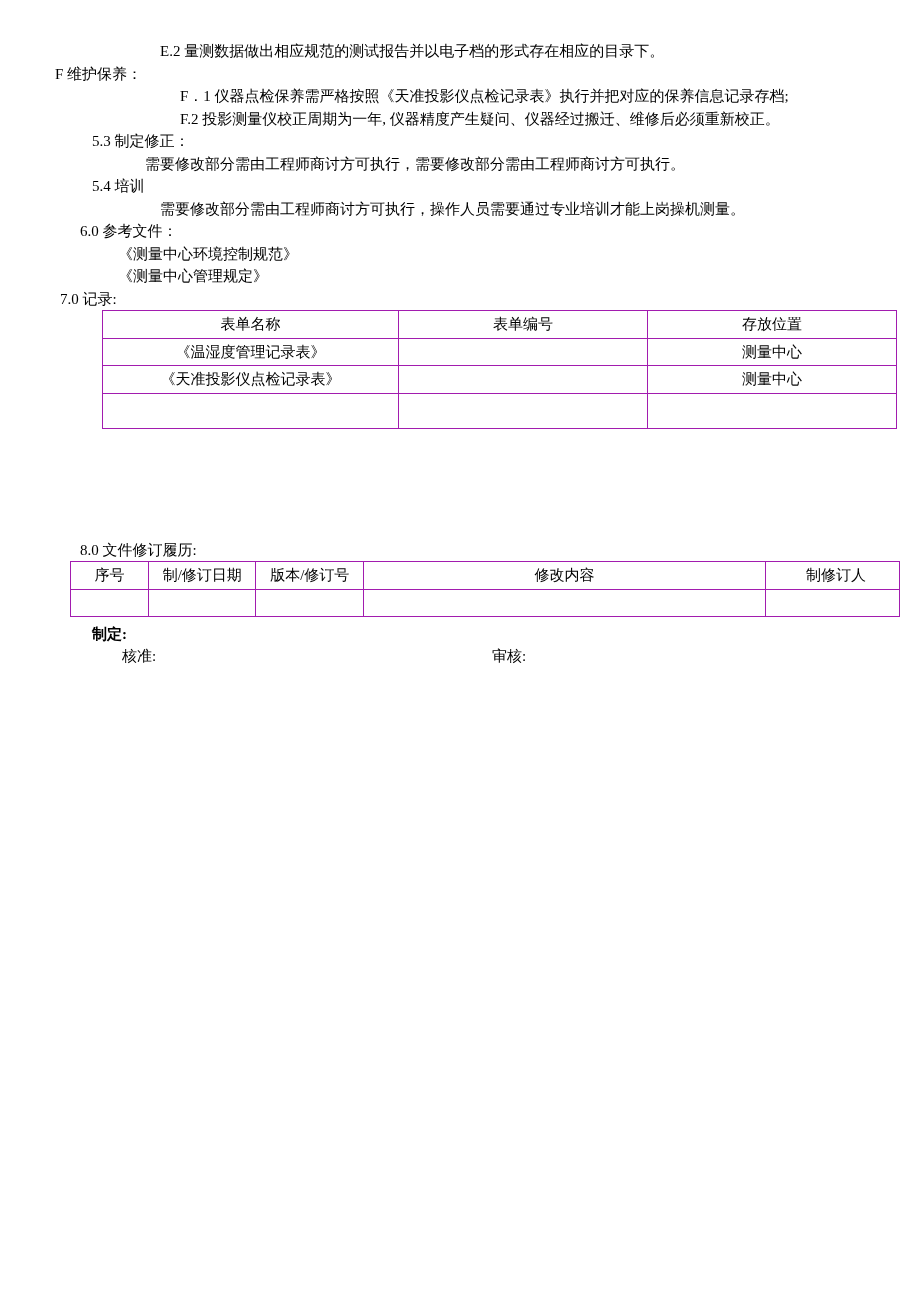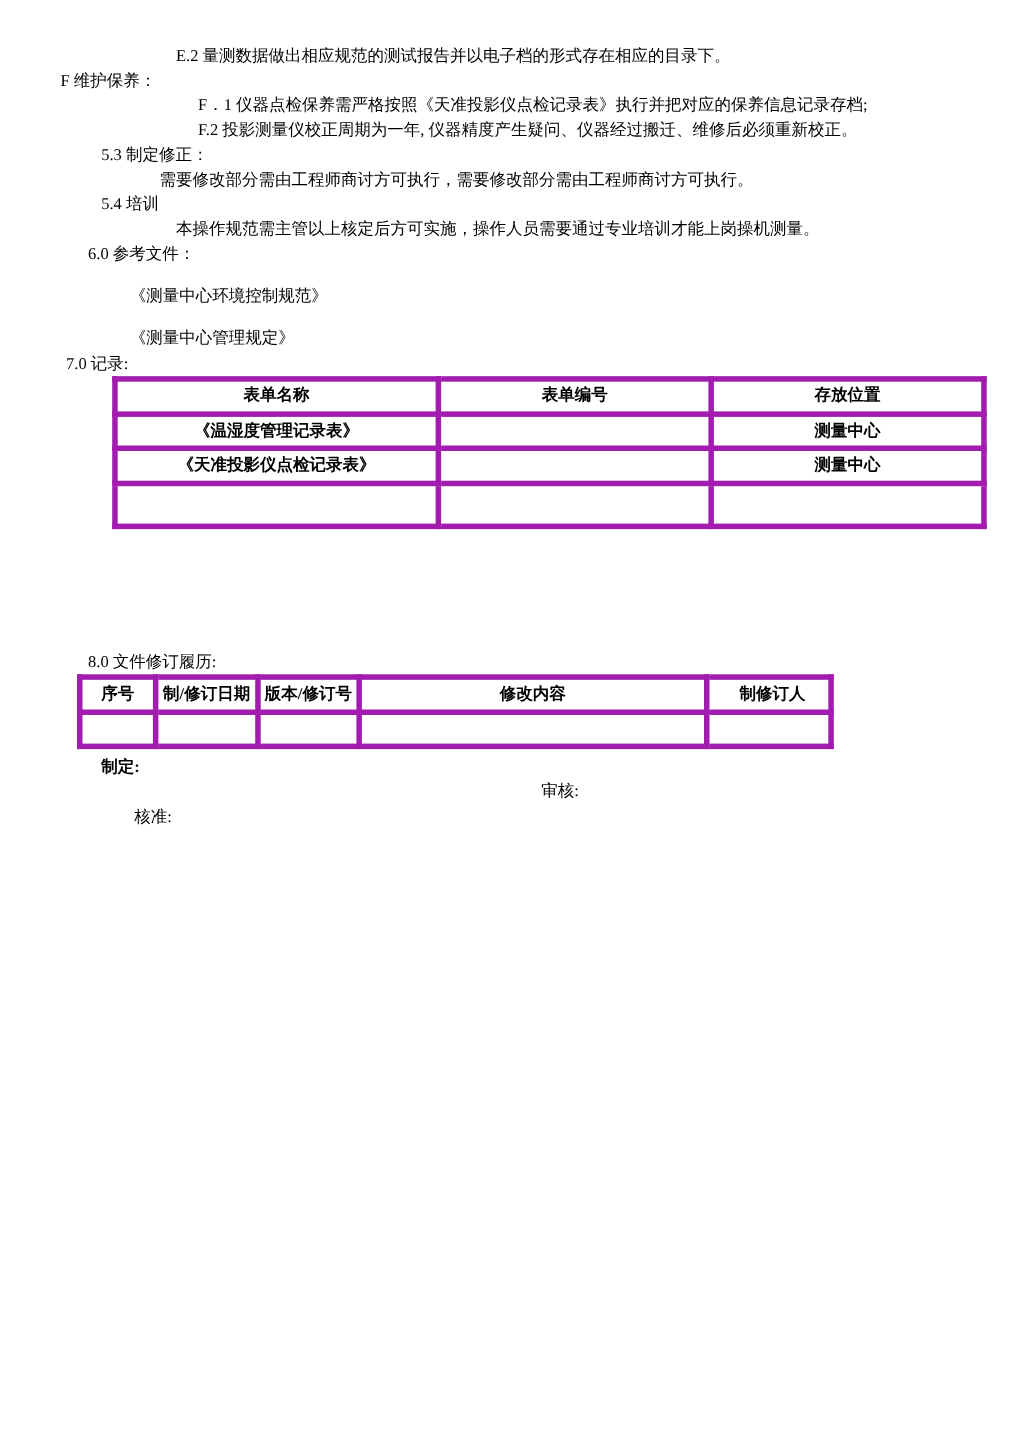--- a/index.html
+++ b/index.html
@@ -10,63 +10,63 @@
     margin: 0;
     padding: 40px 30px;
     width: 920px;
     box-sizing: border-box;
     line-height: 1.5;
   }
   .indent-1 { padding-left: 130px; }
   .indent-1b { padding-left: 150px; }
   .indent-2 { padding-left: 62px; }
   .indent-3 { padding-left: 115px; }
-  .indent-4 { padding-left: 88px; margin-top: 16px; }
+  .indent-4 { padding-left: 88px; }
   .sec-title { font-weight: normal; }
   .left-line { padding-left: 25px; }
   table {
     border-collapse: collapse;
     margin-left: 72px;
     width: 795px;
   }
   td, th {
-    border: 5px solid #a21caf;
+    border: 1px solid #a21caf;
     text-align: center;
     padding: 2px 4px;
-    font-weight: bold;
+    font-weight: normal;
     font-size: 15px;
     height: 20px;
   }
-  table.revision { margin-left: 40px; width: 688px; }
+  table.revision { margin-left: 40px; width: 830px; }
   table.revision th, table.revision td { height: 22px; }
   .revision td.seq { width: 70px; }
   .revision td.date { width: 100px; }
   .revision td.ver { width: 100px; }
   .revision td.content { width: 400px; }
   .revision td.author { width: 120px; padding-left: 11px; }
   .records td.name { width: 275px; }
   .records td.code { width: 230px; }
   .records td.loc { width: 230px; }
   .sig-line { margin-top: 6px; }
   .sig-make { font-weight: bold; padding-left: 62px; }
   .sig-row { display: flex; }
-  .sig-left { padding-left: 92px; width: 370px; margin-top: 23px; }
+  .sig-left { padding-left: 92px; width: 370px; }
   .spacer { height: 110px; }
 </style>
 </head>
 <body>
 
 <div class="indent-1">E.2 量测数据做出相应规范的测试报告并以电子档的形式存在相应的目录下。</div>
 <div class="left-line">F 维护保养：</div>
 <div class="indent-1b">F．1 仪器点检保养需严格按照《天准投影仪点检记录表》执行并把对应的保养信息记录存档;</div>
 <div class="indent-1b">F.2 投影测量仪校正周期为一年, 仪器精度产生疑问、仪器经过搬迁、维修后必须重新校正。</div>
 <div class="indent-2">5.3 制定修正：</div>
 <div class="indent-3">需要修改部分需由工程师商讨方可执行，需要修改部分需由工程师商讨方可执行。</div>
 <div class="indent-2">5.4 培训</div>
-<div class="indent-1">本操作规范需主管以上核定后方可实施，操作人员需要通过专业培训才能上岗操机测量。</div>
+<div class="indent-1">需要修改部分需由工程师商讨方可执行，操作人员需要通过专业培训才能上岗操机测量。</div>
 <div class="sec-title" style="padding-left:50px;">6.0 参考文件：</div>
 <div class="indent-4">《测量中心环境控制规范》</div>
 <div class="indent-4">《测量中心管理规定》</div>
 <div class="sec-title" style="padding-left:30px;">7.0 记录:</div>
 
 <table class="records">
   <tbody>
       <tr>
     <td class="name">表单名称</td>
     <td class="code">表单编号</td>

